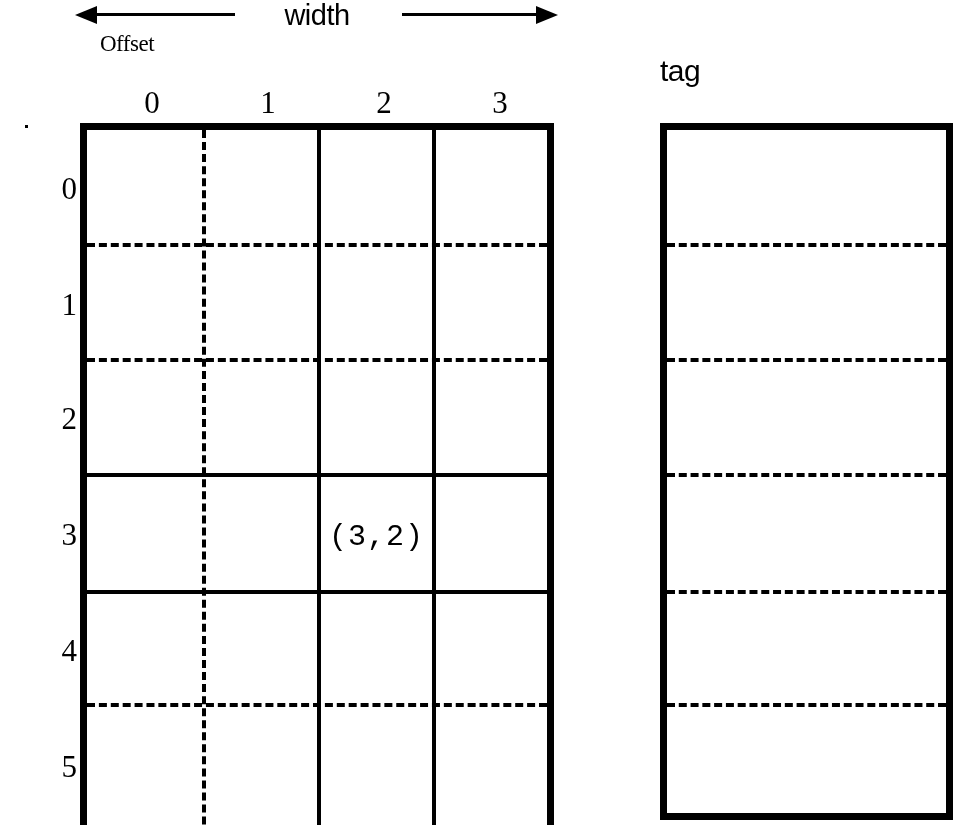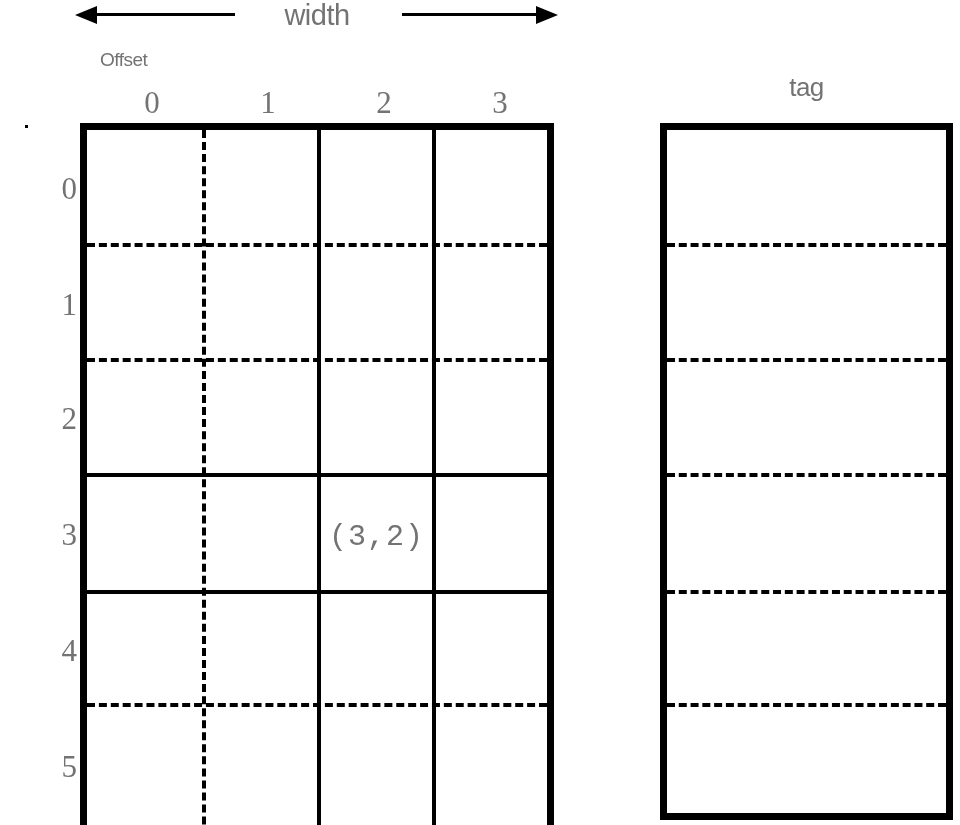--- a/index.html
+++ b/index.html
@@ -7,21 +7,21 @@
     padding: 0;
     background: #ffffff;
   }
   #page {
     position: relative;
     width: 960px;
     height: 825px;
     background: #ffffff;
     overflow: hidden;
     font-family: "Liberation Sans", sans-serif;
-    color: #737373;
+    color: #000000;
   }
 
   
   .arrow-row {
     position: absolute;
     left: 80px;
     top: 0px;
     width: 474px;
     height: 36px;
   }
@@ -51,23 +51,23 @@
     border-top: 9px solid transparent;
     border-bottom: 9px solid transparent;
   }
   .arrow-head.left  { left: -5px;  border-right: 22px solid #000; margin-top:-8px; }
   .arrow-head.right { left: 456px; border-left: 22px solid #000;  margin-top:-8px; }
 
   
   .offset-label {
     position: absolute;
     left: 100px;
-    top: 42px;
-    font-family: Liberation Sans, sans-serif;
-    font-size: 19px;
+    top: 26px;
+    font-family: Liberation Serif, serif;
+    font-size: 23px;
     line-height: 36px;
     letter-spacing: -0.5px;
   }
 
   
   .stray-dot {
     position: absolute;
     left: 25px;
     top: 125px;
     width: 3px;
@@ -138,25 +138,25 @@
     font-size: 30px;
     line-height: 32px;
     letter-spacing: 1px;
     white-space: nowrap;
   }
 
   
   .tag-title {
     position: absolute;
     left: 660px;
-    top: 70px;
+    top: 54px;
     width: 293px;
-    text-align: center;
+    text-align: left;
     font-family: "Liberation Sans", sans-serif;
-    font-size: 26px;
+    font-size: 30px;
     line-height: 34px;
     letter-spacing: -0.5px;
   }
   .tag-grid {
     position: absolute;
     left: 660px;
     top: 123px;
     width: 293px;
     height: 697px;
     box-sizing: border-box;

